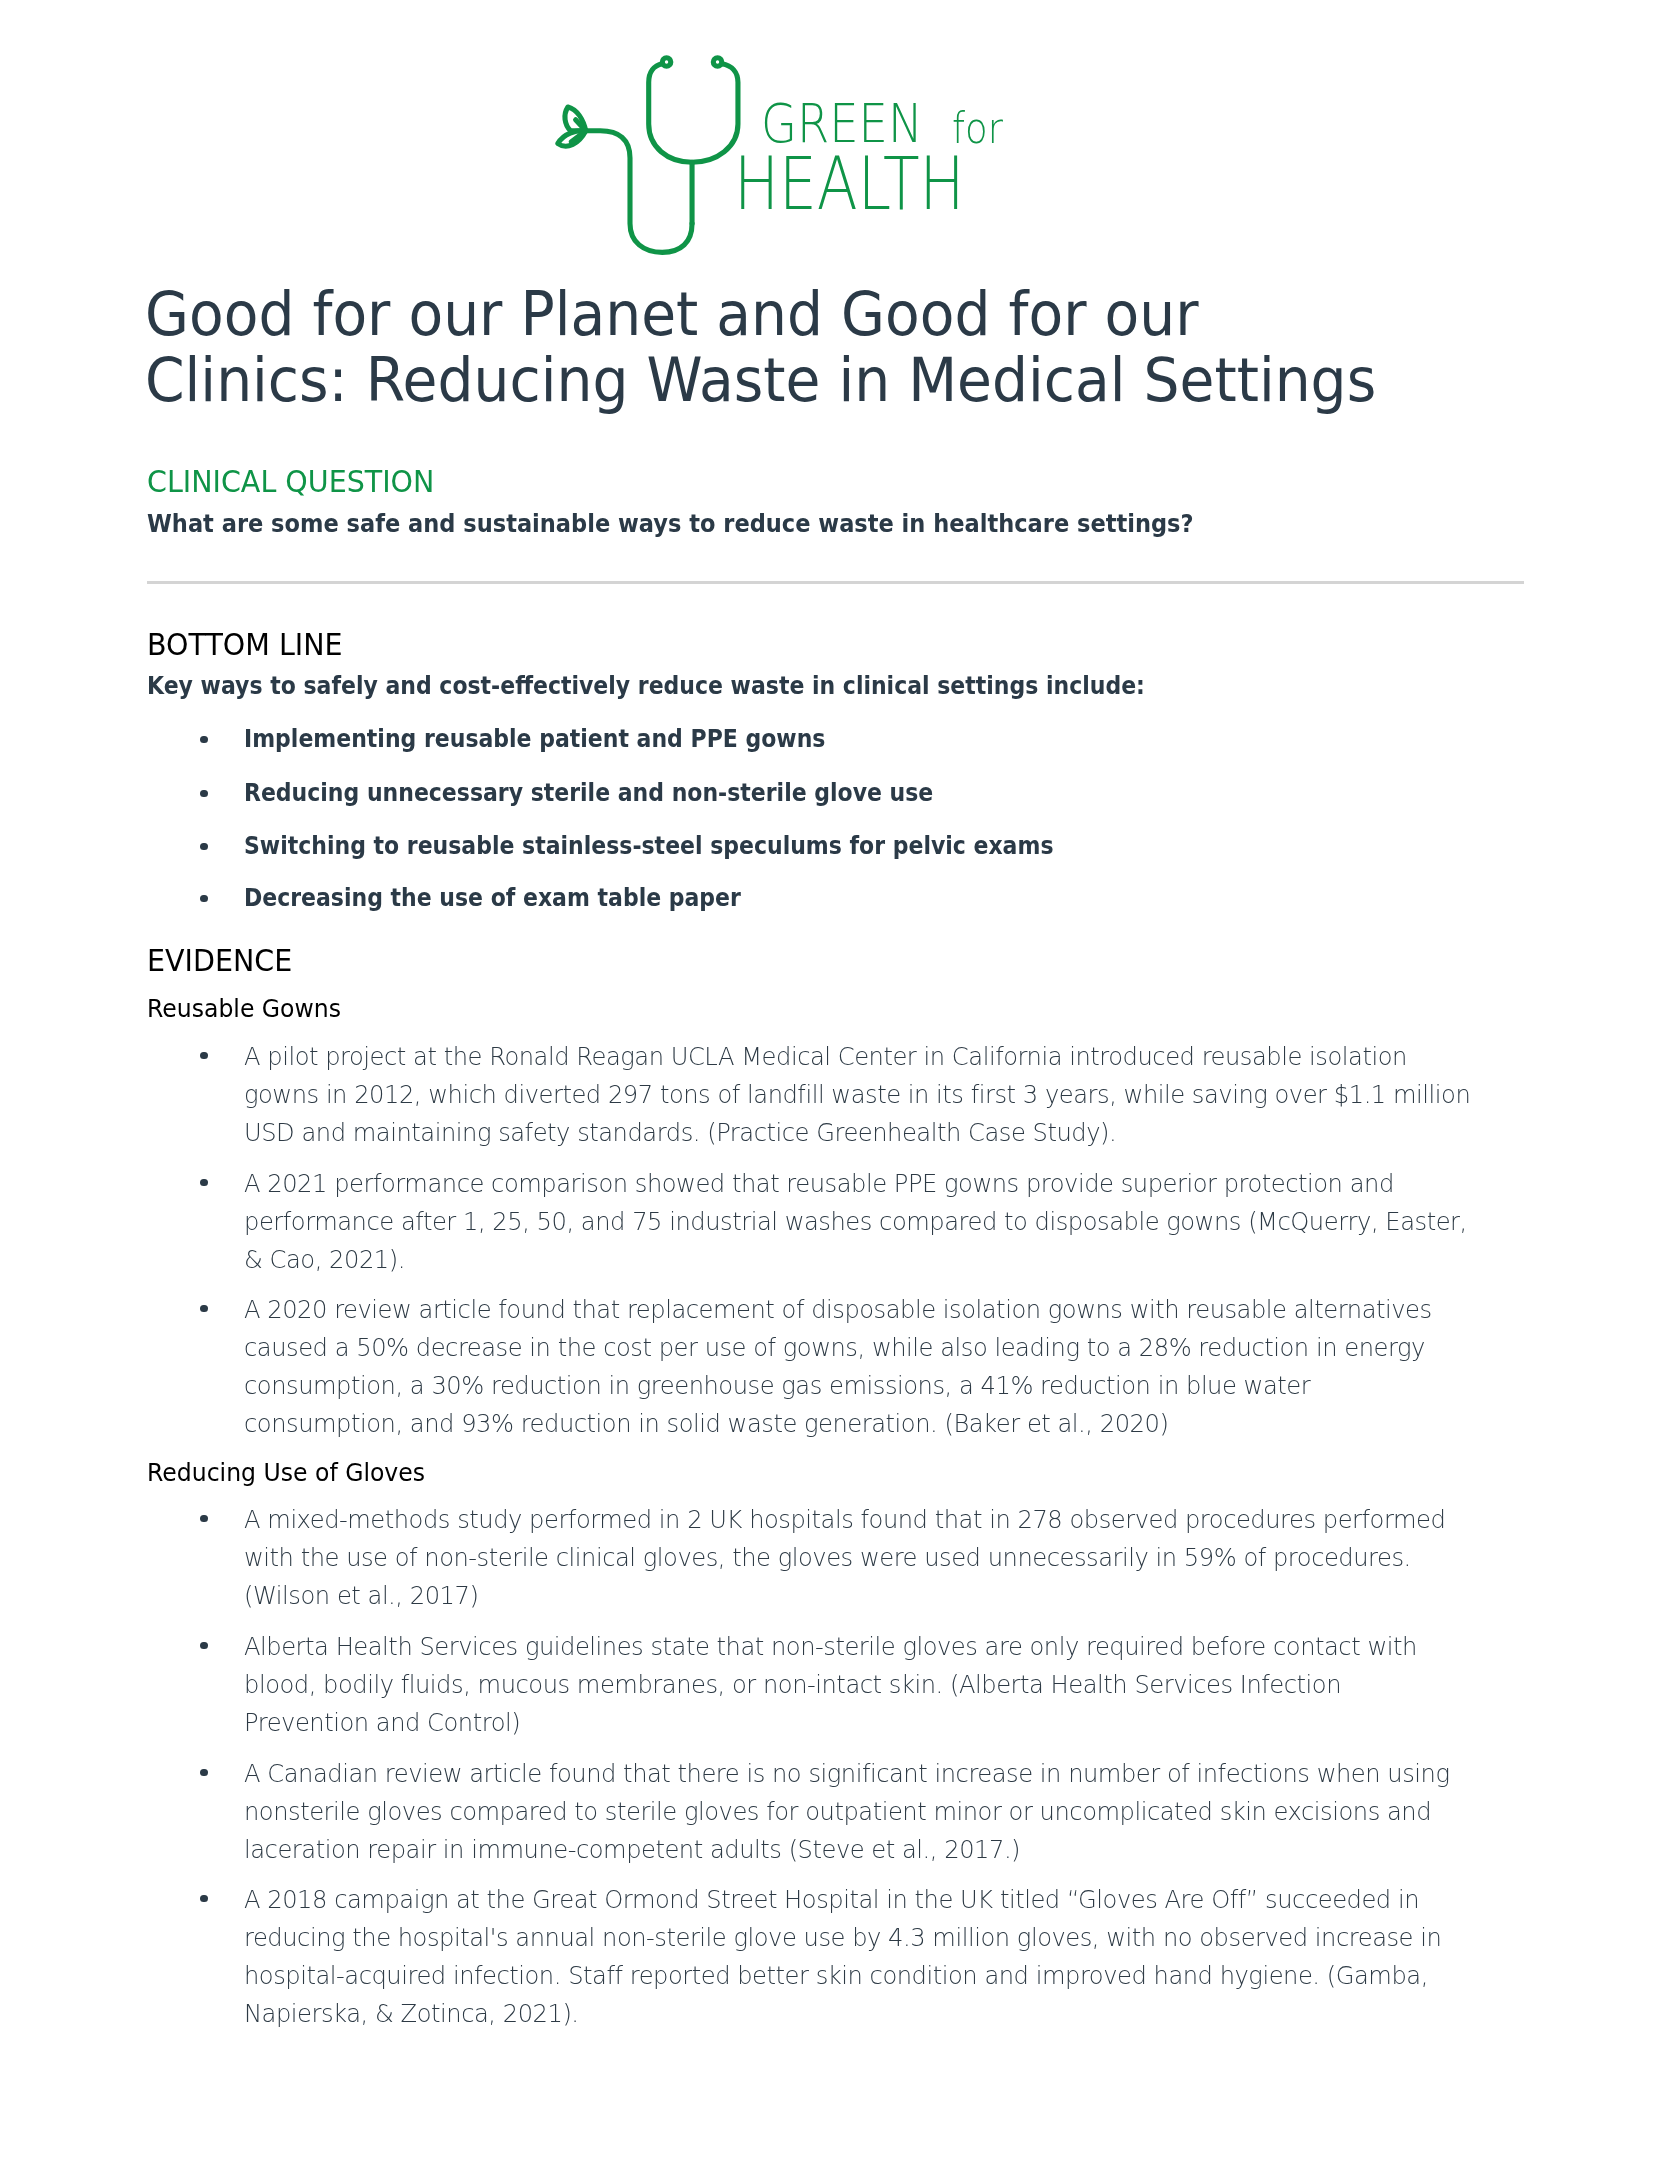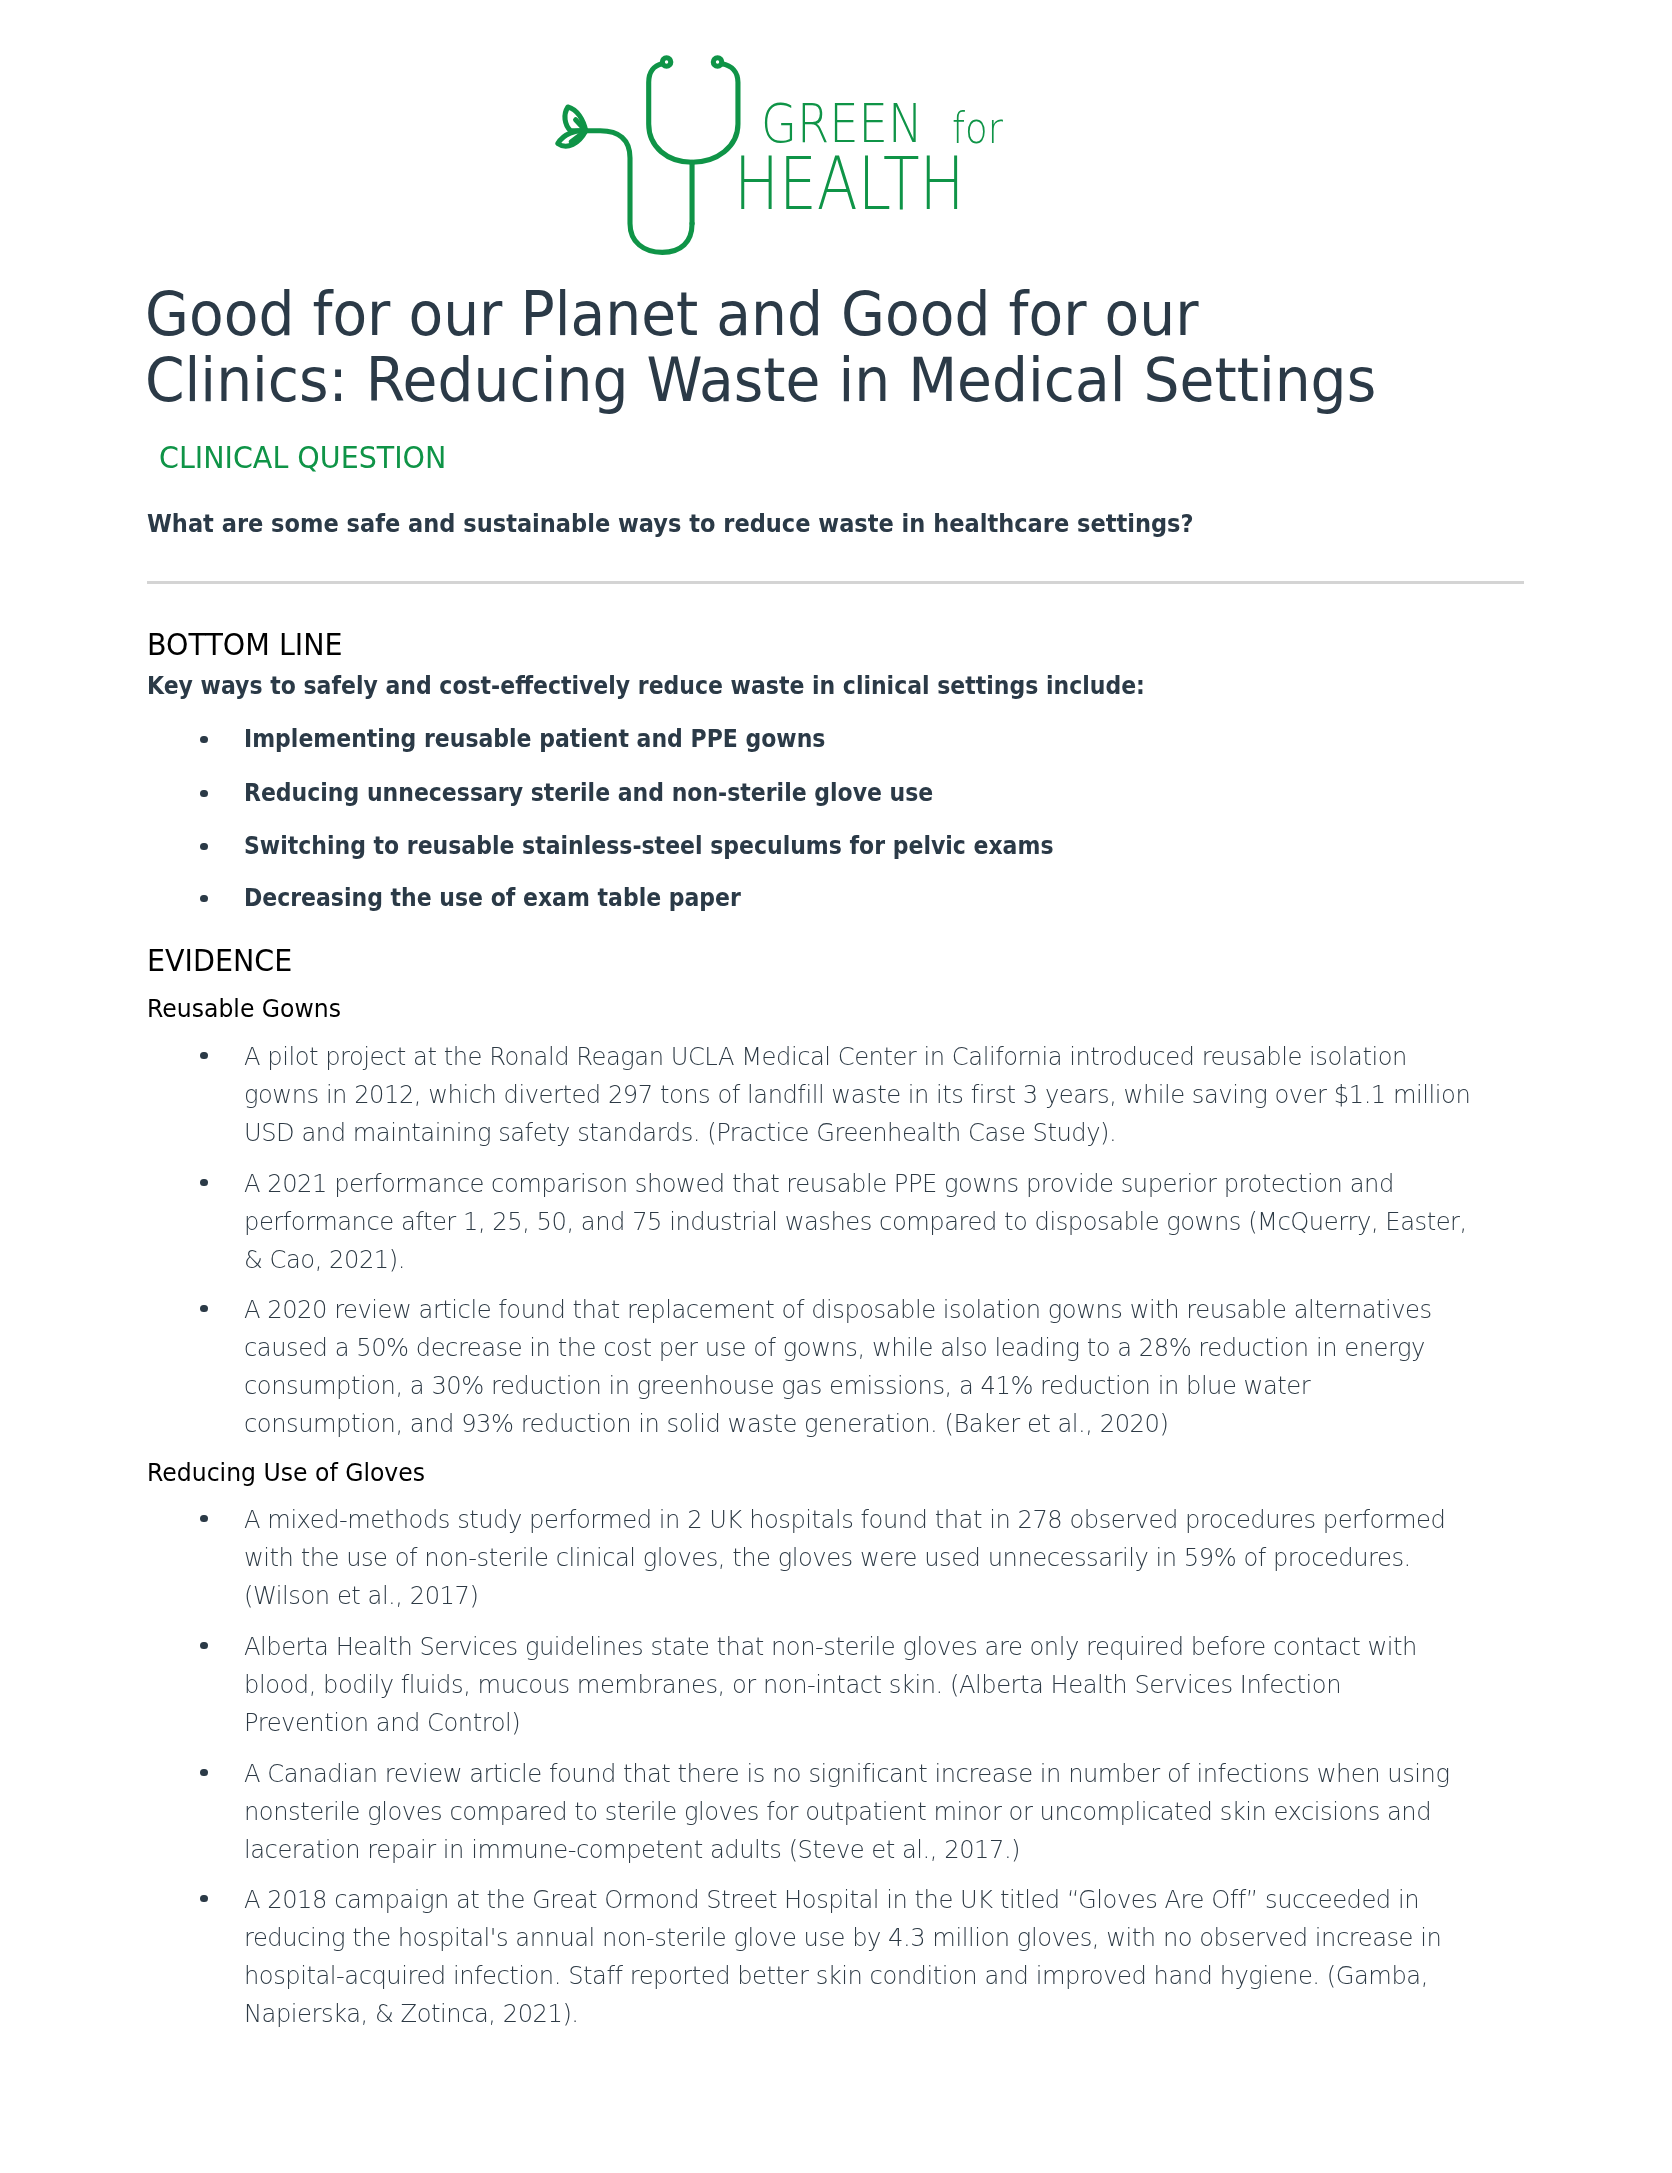--- a/index.html
+++ b/index.html
@@ -65,21 +65,21 @@
   <span id="logo-green" class="logo-word">GREEN</span>
   <span id="logo-for" class="logo-word">for</span>
   <span id="logo-health" class="logo-word">HEALTH</span>
 </div>
 
 <h1 id="page-title" class="abs">
   <span style="display:block">Good for our Planet and Good for our</span>
   <span style="display:block">Clinics: Reducing Waste in Medical Settings</span>
 </h1>
 
-<div class="abs" style="left:147px; top:440px;margin-left:12px;">
+<div class="abs" style="left:147px; top:464px;">
   <h2 class="green-heading">CLINICAL QUESTION</h2>
 </div>
 <div class="abs semibold" style="left:147px; top:508px; font-size:25.6px;">What are some safe and sustainable ways to reduce waste in healthcare settings?</div>
 
 <div id="divider" class="abs"></div>
 
 <h2 class="abs black-heading" style="left:147px; top:627px;">BOTTOM LINE</h2>
 <div class="abs semibold" style="left:147px; top:670px;">Key ways to safely and cost-effectively reduce waste in clinical settings include:</div>
 
 <div class="bl-item" style="top:723px;">

